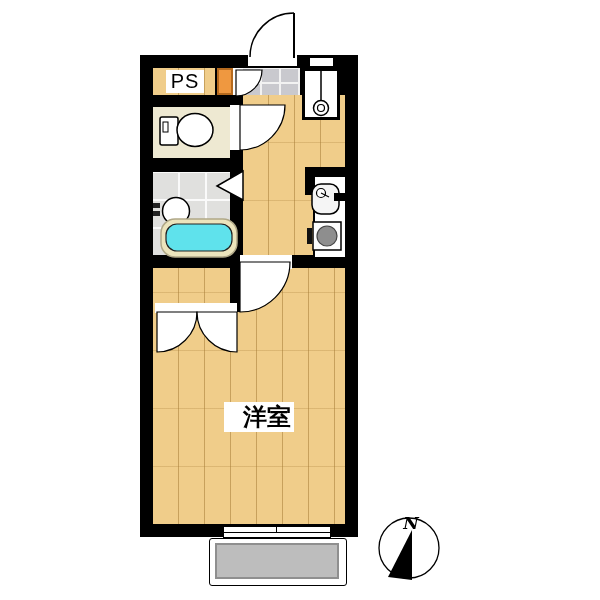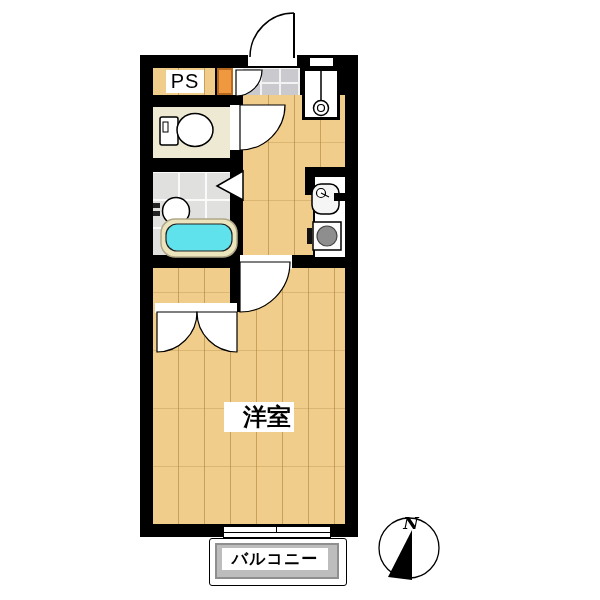--- a/index.html
+++ b/index.html
@@ -142,21 +142,20 @@
 
   <div class="abs label-box room-label" style="left:224px;top:402px;width:54px;height:30px;">洋室</div>
 
   <div class="abs" style="left:223px;top:526px;width:108px;height:12px;background:#fff;border:1px solid #000;box-sizing:border-box;">
     <div class="abs" style="left:0;top:5px;width:106px;height:1px;background:#000;"></div>
     <div class="abs" style="left:52px;top:0;width:1px;height:5px;background:#000;"></div>
   </div>
 
   <div class="abs balcony-outer" style="left:209px;top:538px;width:136px;height:46px;"></div>
   <div class="abs balcony-deck" style="left:215px;top:543px;width:124px;height:36px;box-sizing:border-box;"></div>
-  <div class="abs label-box balcony-label" style="left:222px;top:548px;width:106px;height:22px;">バルコニー</div>
 
   <svg class="abs" style="left:374px;top:507px;" width="74" height="82" viewBox="0 0 74 82">
     <circle cx="35" cy="41" r="30" fill="#fff" stroke="#000" stroke-width="1.3"></circle>
     <polygon points="38,23 14,70 38,73" fill="#000"></polygon>
     <text x="37" y="22" text-anchor="middle" font-family="'DejaVu Serif',serif" font-style="italic" font-weight="bold" font-size="17" fill="#000">N</text>
   </svg>
 
 </div>
 
 </body></html>

